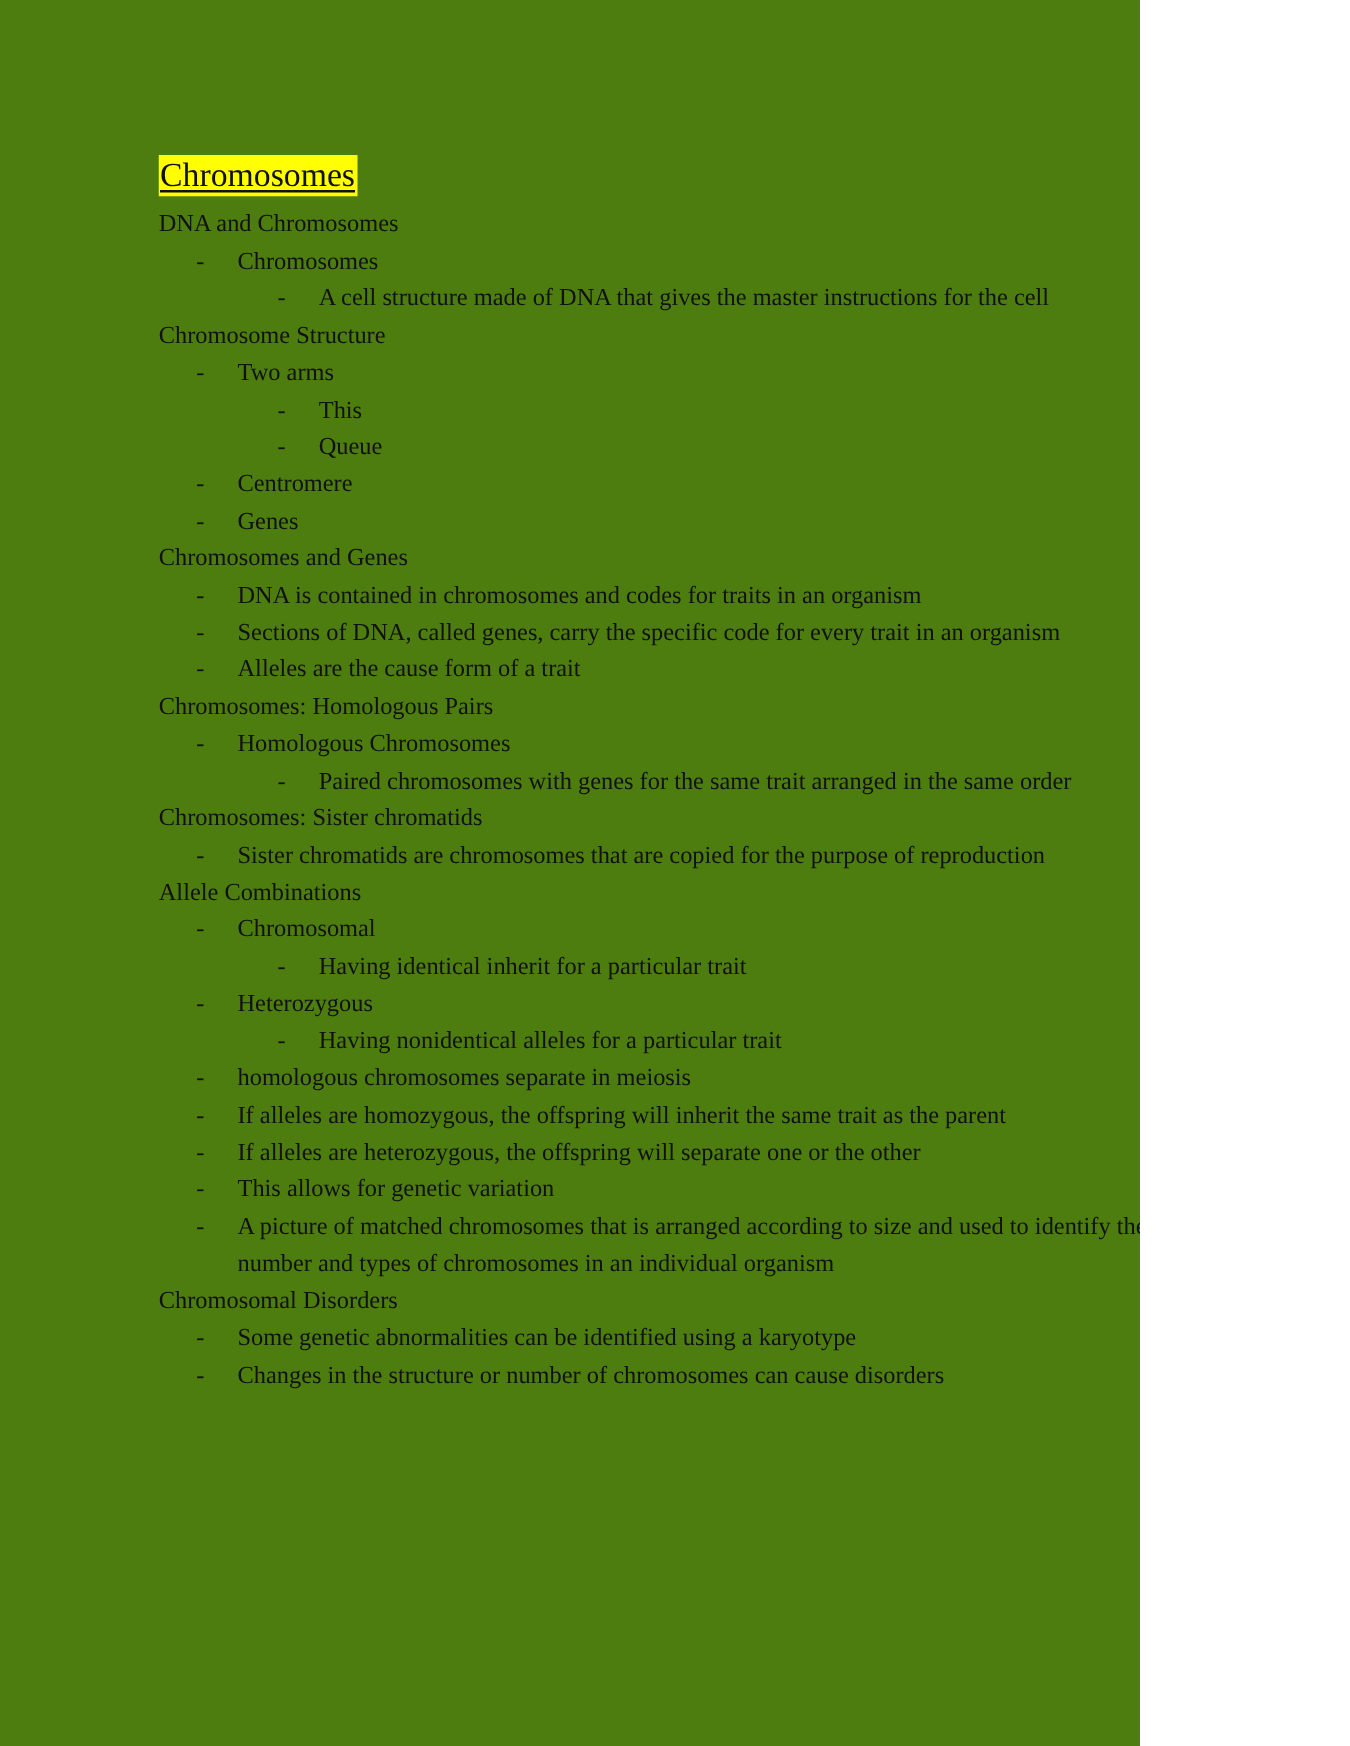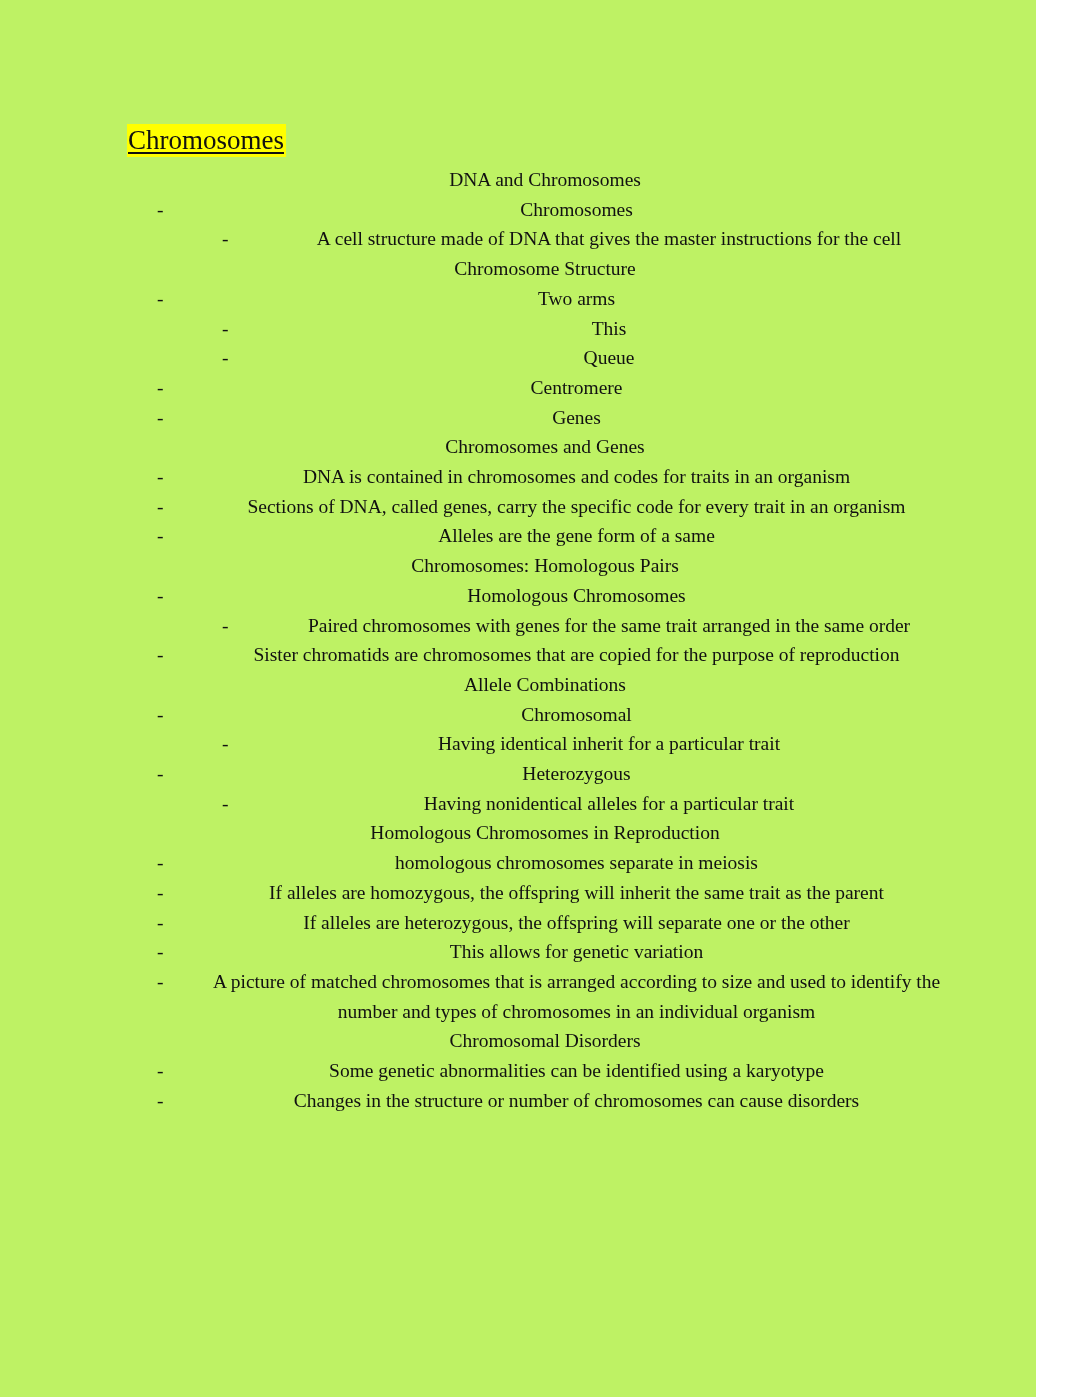--- a/index.html
+++ b/index.html
@@ -2,23 +2,23 @@
 <html><head>
 <meta charset="utf-8">
 <style>
   html, body {
     margin: 0;
     padding: 0;
     background: #ffffff;
   }
   .page {
     position: relative;
-    width: 1036px;
+    width: 912px;
     height: 1397px;
-    background: #bef264;
+    background: #4d7c0f;
     overflow: hidden;
     font-family: "Liberation Serif", "DejaVu Serif", serif;
     color: #111111;
   }
   .content {
     position: absolute;
     left: 127px;
     top: 122px;
     width: 836px;
   }
@@ -48,21 +48,20 @@
   .line.dash2 {
     padding-left: 95px;
   }
   .dash {
     flex: 0 0 33px;
     width: 33px;
   }
   .line-text {
     flex: 1 1 auto;
     min-width: 0;
-    text-align: center;
   }
 </style>
 </head>
 <body>
 
 <div class="page">
   <div class="content">
     <div class="title-line">
       <span class="highlight">Chromosomes</span>
     </div>
@@ -107,32 +106,35 @@
         <div class="line dash1">
           <span class="dash">-</span>
           <span class="line-text">DNA is contained in chromosomes and codes for traits in an organism</span>
         </div>
         <div class="line dash1">
           <span class="dash">-</span>
           <span class="line-text">Sections of DNA, called genes, carry the specific code for every trait in an organism</span>
         </div>
         <div class="line dash1">
           <span class="dash">-</span>
-          <span class="line-text">Alleles are the gene form of a same</span>
+          <span class="line-text">Alleles are the cause form of a trait</span>
         </div>
         <div class="line heading">
           <span class="line-text">Chromosomes: Homologous Pairs</span>
         </div>
         <div class="line dash1">
           <span class="dash">-</span>
           <span class="line-text">Homologous Chromosomes</span>
         </div>
         <div class="line dash2">
           <span class="dash">-</span>
           <span class="line-text">Paired chromosomes with genes for the same trait arranged in the same order</span>
+        </div>
+        <div class="line heading">
+          <span class="line-text">Chromosomes: Sister chromatids</span>
         </div>
         <div class="line dash1">
           <span class="dash">-</span>
           <span class="line-text">Sister chromatids are chromosomes that are copied for the purpose of reproduction</span>
         </div>
         <div class="line heading">
           <span class="line-text">Allele Combinations</span>
         </div>
         <div class="line dash1">
           <span class="dash">-</span>
@@ -142,23 +144,20 @@
           <span class="dash">-</span>
           <span class="line-text">Having identical inherit for a particular trait</span>
         </div>
         <div class="line dash1">
           <span class="dash">-</span>
           <span class="line-text">Heterozygous</span>
         </div>
         <div class="line dash2">
           <span class="dash">-</span>
           <span class="line-text">Having nonidentical alleles for a particular trait</span>
-        </div>
-        <div class="line heading">
-          <span class="line-text">Homologous Chromosomes in Reproduction</span>
         </div>
         <div class="line dash1">
           <span class="dash">-</span>
           <span class="line-text">homologous chromosomes separate in meiosis</span>
         </div>
         <div class="line dash1">
           <span class="dash">-</span>
           <span class="line-text">If alleles are homozygous, the offspring will inherit the same trait as the parent</span>
         </div>
         <div class="line dash1">

